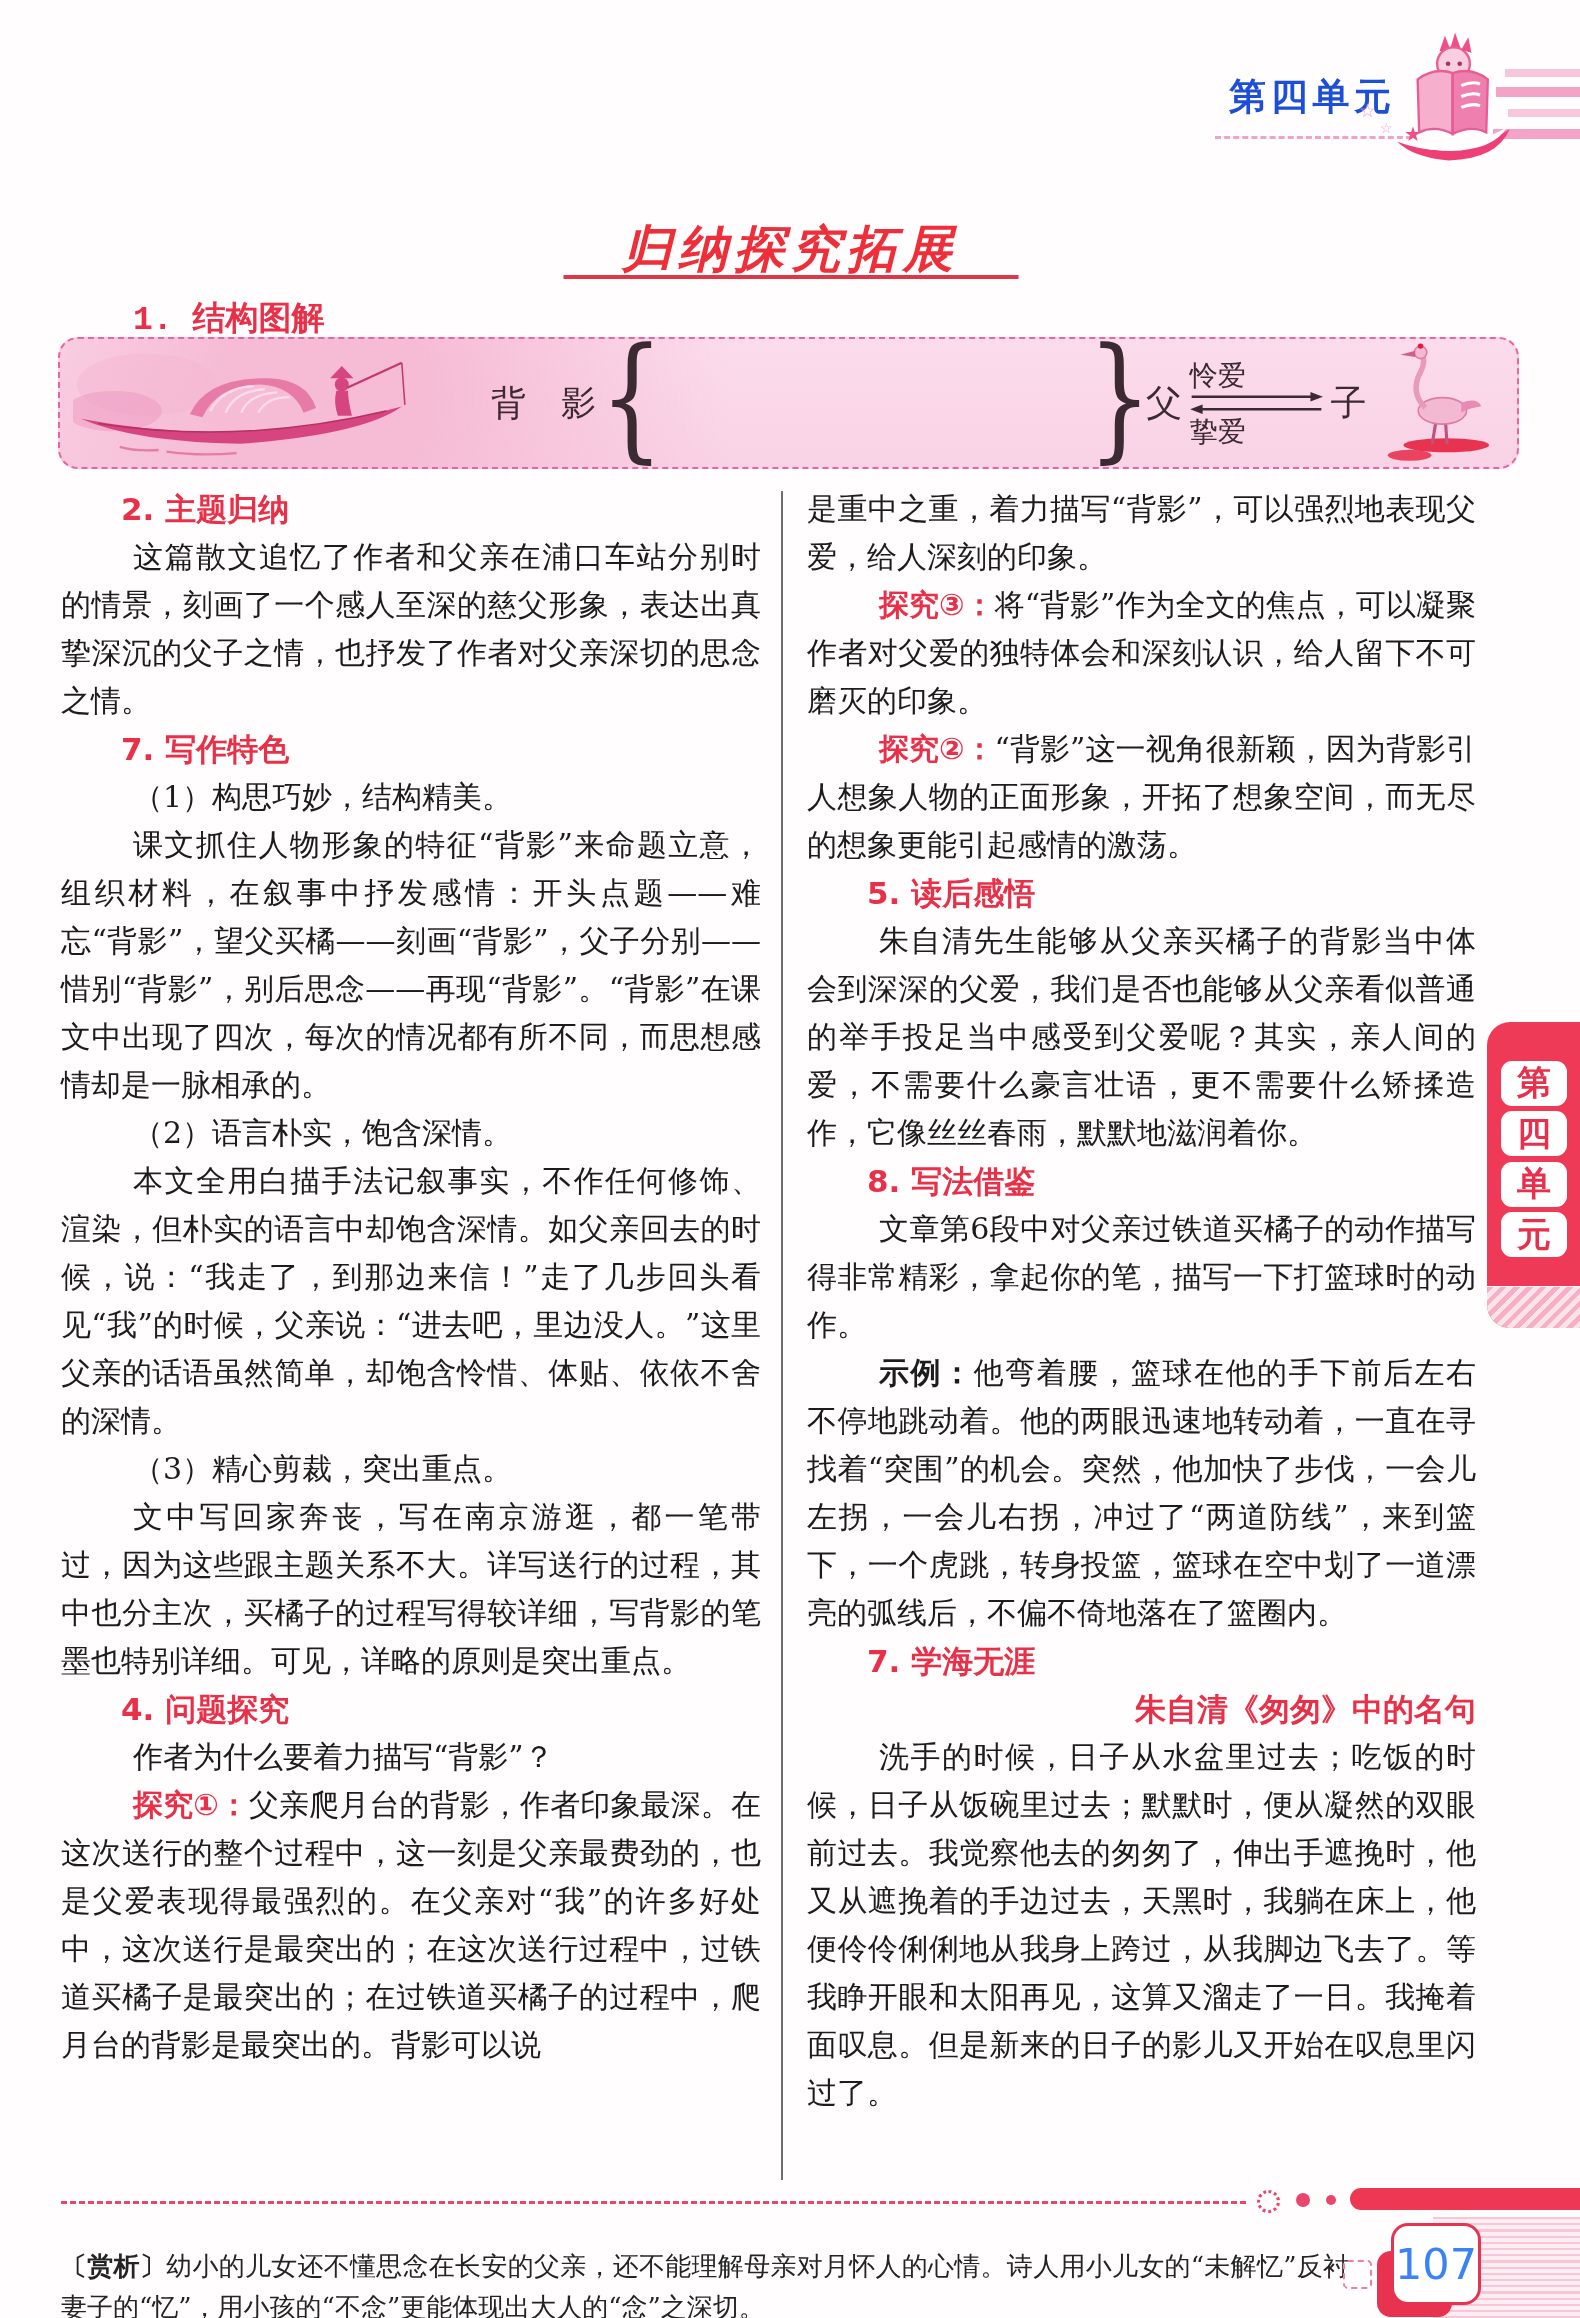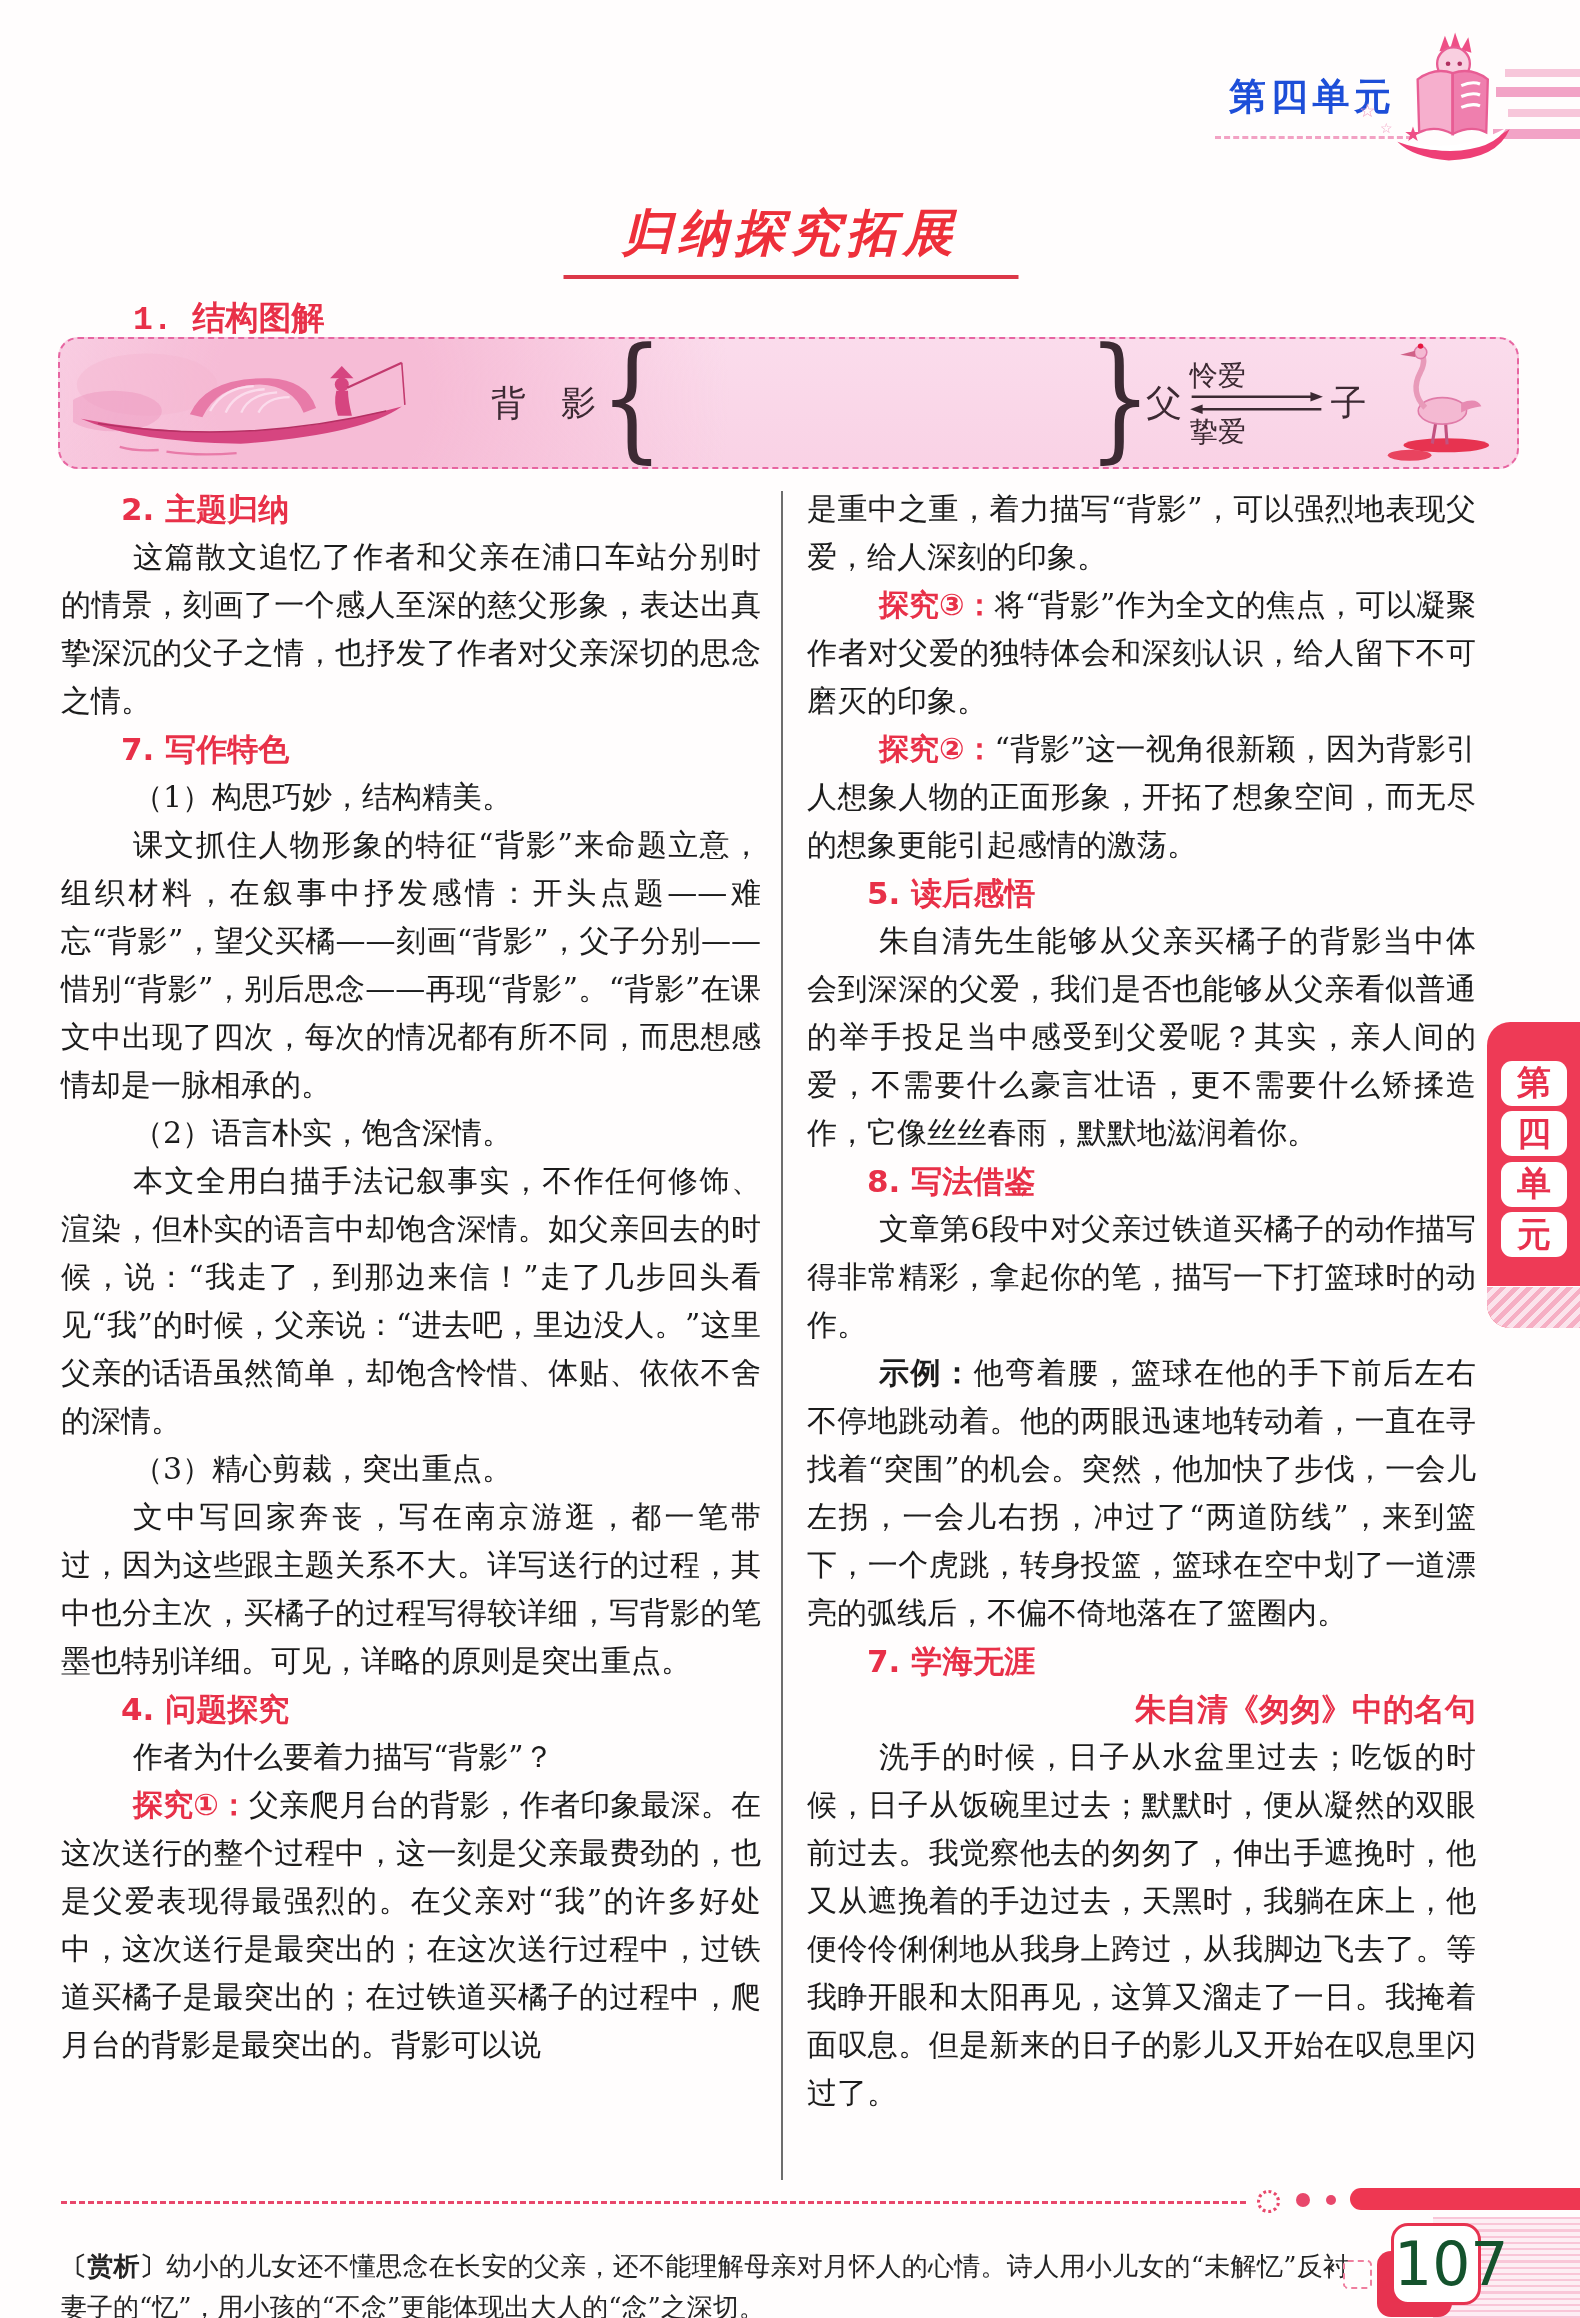--- a/index.html
+++ b/index.html
@@ -9,21 +9,21 @@
   
   .hdr-stripe{position:absolute;}
   .hdr-unit{position:absolute;left:1229px;top:72px;font-family:Liberation Sans, sans-serif;
             font-size:37px;font-weight:bold;color:#1d4ed8;letter-spacing:4.7px;}
   .hdr-dash{position:absolute;left:1215px;top:136px;width:197px;border-top:3.1px dashed #f2a2c4;}
   .hdr-star{position:absolute;color:#f2a2c4;}
   .hdr-star.solid{color:#ee4f86;}
   .mascot{position:absolute;left:1394px;top:31px;}
 
   
-  .title{position:absolute;left:0;right:0;top:200px;margin:0;text-align:center;
+  .title{position:absolute;left:0;right:0;top:200px;margin:16px;text-align:center;
          font-family:"DejaVu Sans","Liberation Sans",sans-serif;font-style:italic;
          font-size:50px;font-weight:bold;color:#ee2f3a;letter-spacing:6.2px;}
   .title-underline{position:absolute;top:275px;left:50%;transform:translateX(-50%);
          width:455px;height:3.9px;background:#dc3848;}
 
   
   .sec1-h{position:absolute;left:133px;top:296px;margin:0;font-family:Liberation Mono, monospace;
           font-size:33px;font-weight:bold;color:#e83048;}
 
   
@@ -86,22 +86,22 @@
 
   
   .footer-note{position:absolute;left:61px;top:2220px;width:1288px;font-size:26px;line-height:41px;
                text-align:justify;color:#242424;word-break:break-all;}
 
   
   .pn-stripes{position:absolute;left:1433px;top:2217px;width:147px;height:101px;
               background:repeating-linear-gradient(180deg,#f9c6d8 0 2.3px,#fdeef4 2.3px 6.2px);}
   .pn-shadow{position:absolute;left:1377px;top:2251px;width:75px;height:66px;background:#e73350;border-radius:14px;}
   .pn-box{position:absolute;left:1391px;top:2223px;width:84px;height:76px;background:#fff;
-          border:3.9px solid #e73350;border-radius:17px;display:flex;align-items:center;
-          font-family:"DejaVu Sans","Liberation Sans",sans-serif;font-size:60px;color:#14532d;}
+          border:3.9px solid #e73350;border-radius:17px;display:flex;align-items:center;justify-content:center;
+          font-family:"DejaVu Sans","Liberation Sans",sans-serif;font-size:43px;color:#3b82f6;}
   .pn-dash{position:absolute;left:1343px;top:2260px;width:25px;height:25px;
            border:2.3px dashed #ef7f9f;border-radius:4.7px;}
 </style>
 </head>
 <body>
 
 <div class="page">
 
   <div class="hdr-stripe" style="left:1505px;top:69px;width:76px;height:7.8px;background:#f7c6da;"></div>
   <div class="hdr-stripe" style="left:1496px;top:87px;width:85px;height:10px;background:#f2a3c6;"></div>

